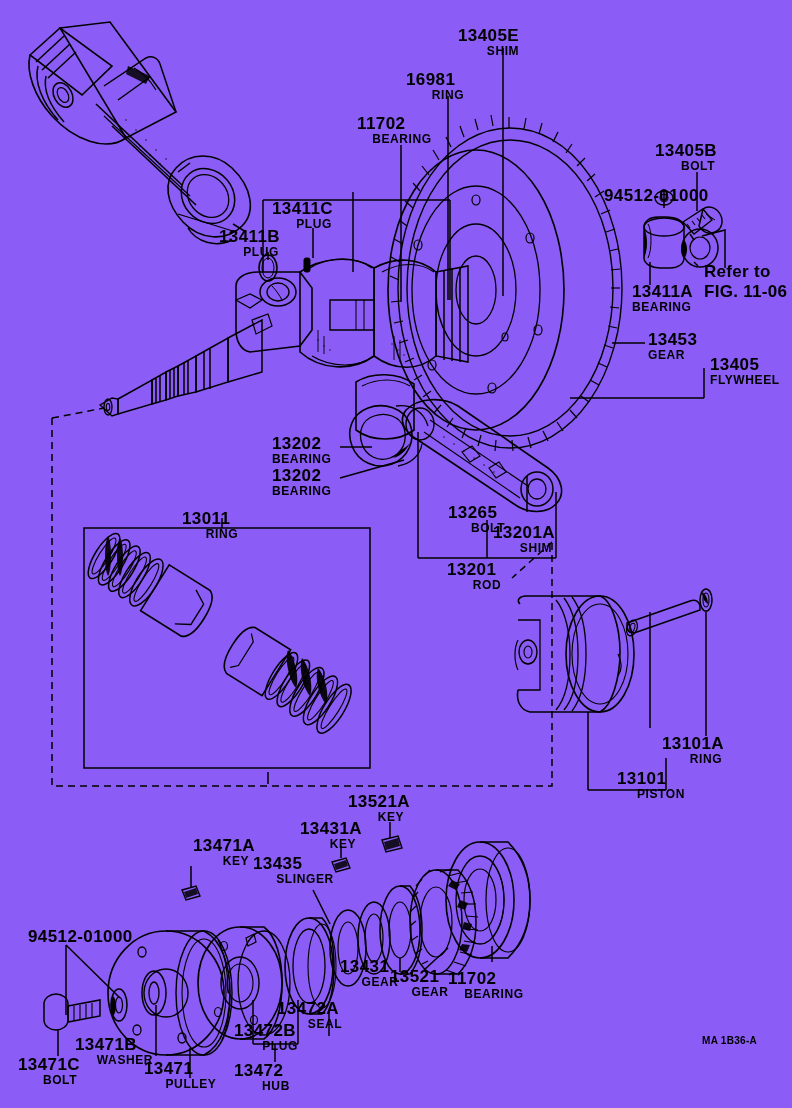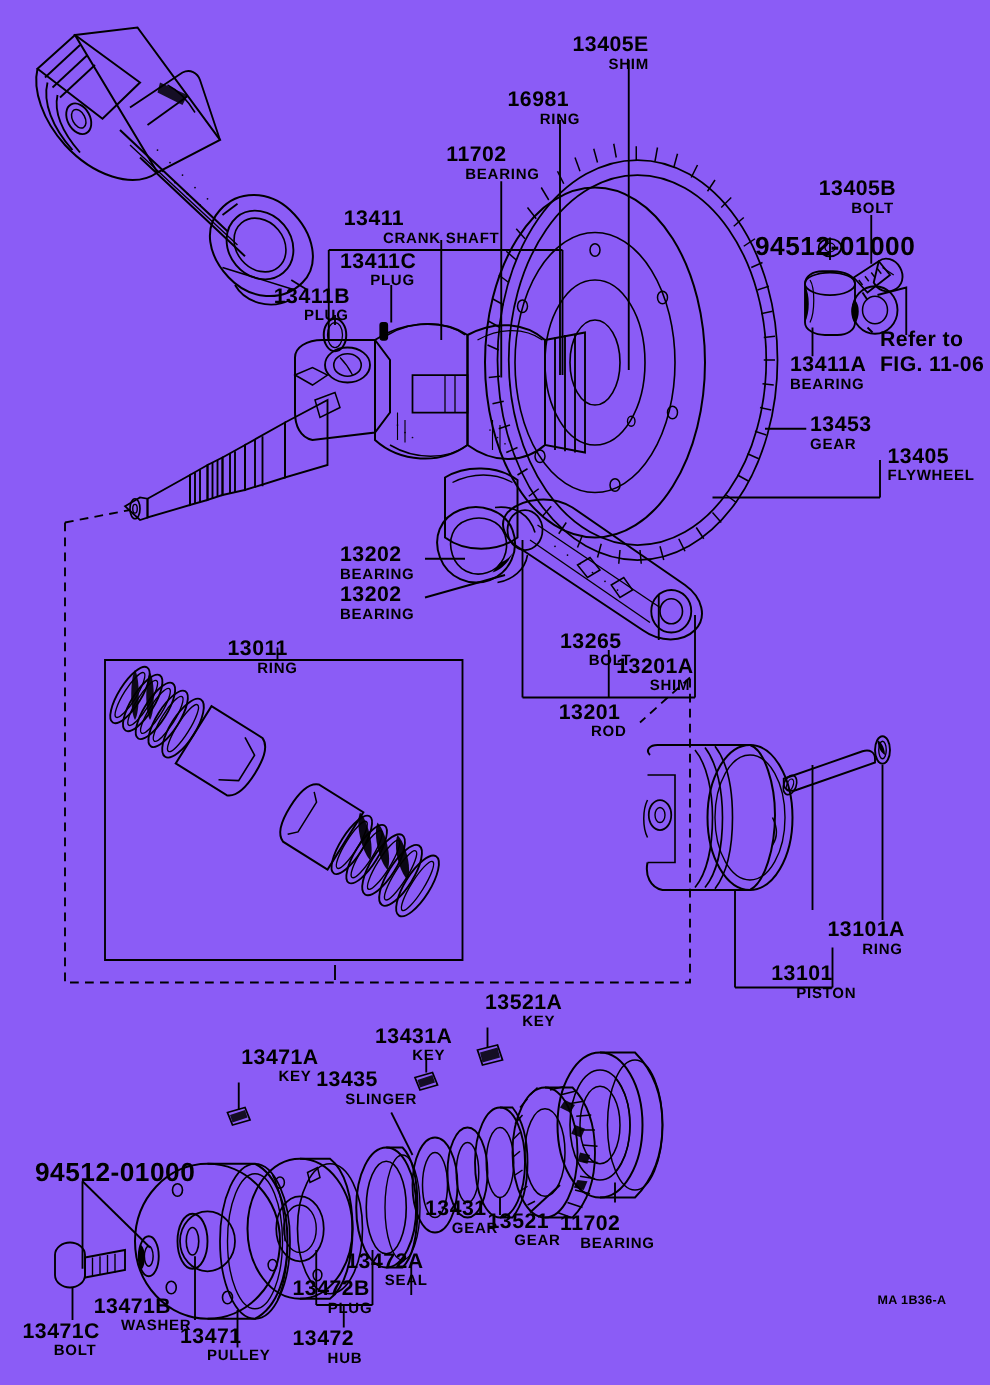--- a/index.html
+++ b/index.html
@@ -38,21 +38,21 @@
     font-size:12px;
     font-weight:bold;
     letter-spacing:0.6px;
     margin-top:1px;
   }
   .cal.ctr .nm{ text-align:center; }
   .cal.lft .nm{ text-align:left; }
 
   .plain{
     position:absolute;
-    font-size:21px;
+    font-size:17px;
     font-weight:bold;
     color:#000;
     white-space:nowrap;
     letter-spacing:0.4px;
   }
   .refer{
     position:absolute;
     font-size:17px;
     font-weight:bold;
     color:#000;
@@ -653,24 +653,20 @@
     <span class="nm">BEARING</span>
   </div>
 
   <div class="cal ctr" style="left:655px;top:142px;width:86px;">
     <span class="num">13405B</span>
     <span class="nm">BOLT</span>
   </div>
 
   <div class="plain" style="left:604px;top:186px;">94512-01000</div>
 
-  <div class="cal ctr" style="left:275px;top:166px;width:156px;">
-    <span class="num">13411</span>
-    <span class="nm">CRANK SHAFT</span>
-  </div>
 
   <div class="cal ctr" style="left:272px;top:200px;width:84px;">
     <span class="num">13411C</span>
     <span class="nm">PLUG</span>
   </div>
 
   <div class="cal ctr" style="left:219px;top:228px;width:84px;">
     <span class="num">13411B</span>
     <span class="nm">PLUG</span>
   </div>
@@ -728,21 +724,21 @@
   <div class="cal ctr" style="left:662px;top:735px;width:88px;">
     <span class="num">13101A</span>
     <span class="nm">RING</span>
   </div>
 
   <div class="cal ctr" style="left:589px;top:770px;width:88px;padding-left:28px;">
     <span class="num">13101</span>
     <span class="nm">PISTON</span>
   </div>
 
-  <div class="cal ctr" style="left:348px;top:793px;width:86px;margin-left:40px;">
+  <div class="cal ctr" style="left:348px;top:793px;width:86px;">
     <span class="num">13521A</span>
     <span class="nm">KEY</span>
   </div>
 
   <div class="cal ctr" style="left:300px;top:820px;width:86px;">
     <span class="num">13431A</span>
     <span class="nm">KEY</span>
   </div>
 
   <div class="cal ctr" style="left:193px;top:837px;width:86px;">

